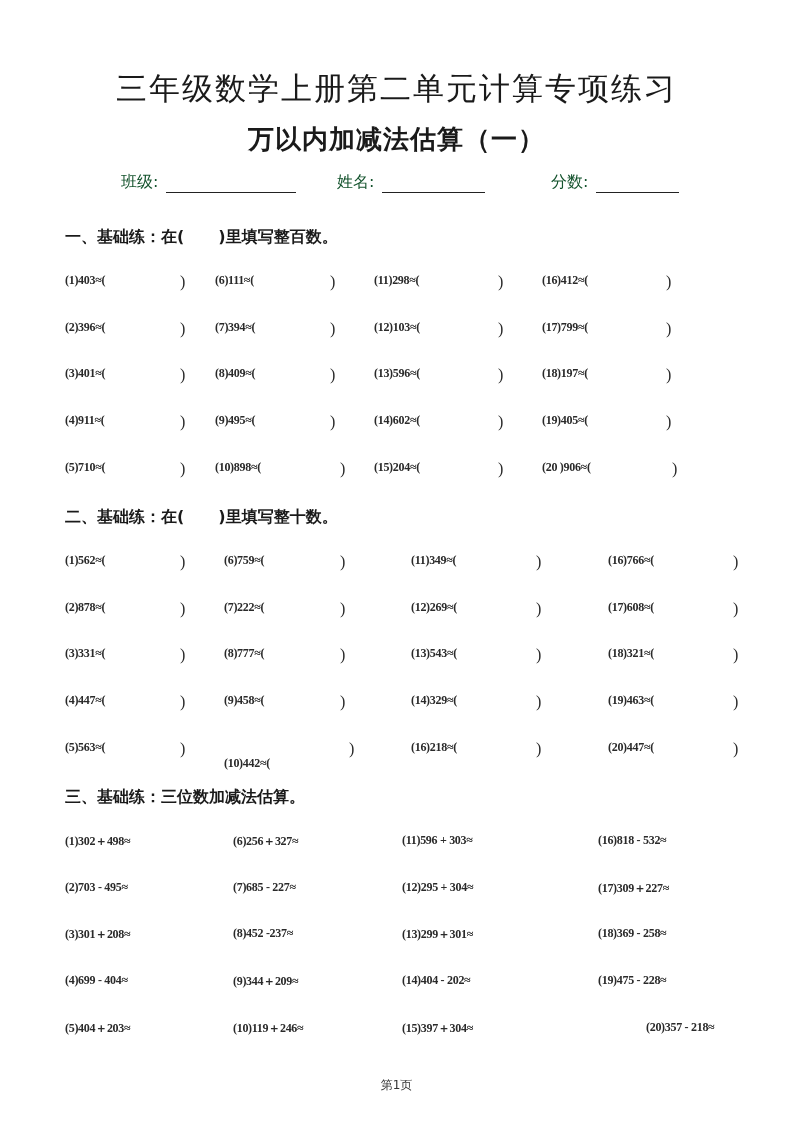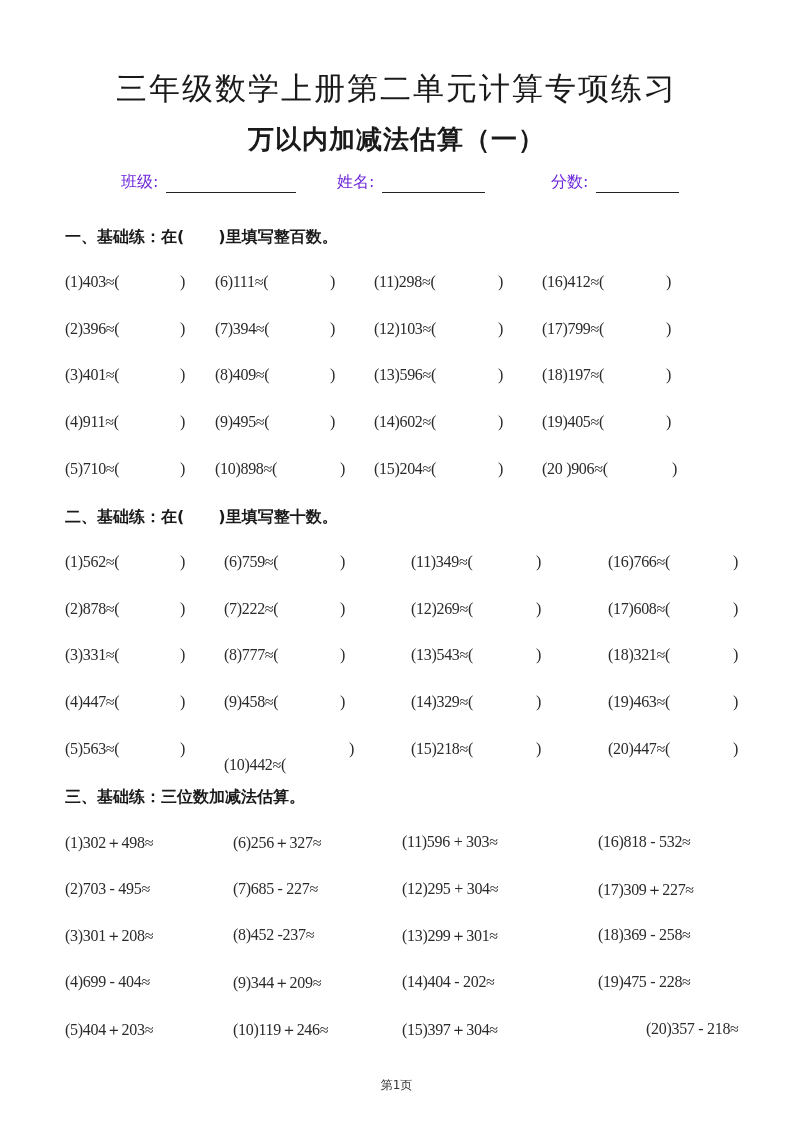--- a/index.html
+++ b/index.html
@@ -12,31 +12,31 @@
       font-family: "DejaVu Sans", "Liberation Sans", sans-serif;
       font-size: 31px; letter-spacing: 2px; color: #1a1a1a; font-weight: normal;
     }
     .subtitle {
       position: absolute; left: 0; width: 793px; top: 122px; text-align: center;
       font-family: "DejaVu Serif", "Liberation Serif", serif;
       font-size: 26px; font-weight: bold; color: #1a1a1a; letter-spacing: 1px;
     }
     .info {
       position: absolute; top: 172px; font-family: "DejaVu Sans", sans-serif;
-      font-size: 16px; color: #6d28d9;
+      font-size: 16px; color: #14532d;
     }
     .info .line { display: inline-block; border-bottom: 1px solid #222; height: 18px; vertical-align: bottom; margin-left: 8px; }
     .section-title {
       position: absolute; left: 65px; font-family: "DejaVu Sans", sans-serif;
       font-size: 16px; font-weight: bold; color: #1a1a1a;
     }
     .section-title .gap { display: inline-block; width: 34px; }
     .item {
-      position: absolute; font-size: 16px; white-space: pre; color: #2a2a2a;
-      font-family: "Liberation Serif", serif; letter-spacing: -0.3px;
+      position: absolute; font-size: 12px; white-space: pre; color: #2a2a2a;
+      font-family: "Liberation Serif", serif; letter-spacing: -0.3px; font-weight: bold;
     }
     .paren-close { position: absolute; font-size: 16px; color: #2a2a2a; font-family: "Liberation Serif", serif; }
     .footer {
       position: absolute; top: 1077px; left: 0; width: 793px; text-align: center;
       font-family: "DejaVu Sans", sans-serif; font-size: 12px; color: #333;
     }
   </style>
 </head>
 <body>
 
@@ -124,21 +124,21 @@
     <div class="item" style="left: 224px; top: 739.8px; margin-top: 16px;">(10)442≈(</div>
     <div class="paren-close" style="left: 349px; top: 739.8px;">)</div>
     <div class="item" style="left: 411px; top: 553px;">(11)349≈(</div>
     <div class="paren-close" style="left: 536px; top: 553px;">)</div>
     <div class="item" style="left: 411px; top: 599.7px;">(12)269≈(</div>
     <div class="paren-close" style="left: 536px; top: 599.7px;">)</div>
     <div class="item" style="left: 411px; top: 646.4px;">(13)543≈(</div>
     <div class="paren-close" style="left: 536px; top: 646.4px;">)</div>
     <div class="item" style="left: 411px; top: 693.1px;">(14)329≈(</div>
     <div class="paren-close" style="left: 536px; top: 693.1px;">)</div>
-    <div class="item" style="left: 411px; top: 739.8px;">(15)218≈(</div>
+    <div class="item" style="left: 411px; top: 739.8px;">(16)218≈(</div>
     <div class="paren-close" style="left: 536px; top: 739.8px;">)</div>
     <div class="item" style="left: 608px; top: 553px;">(16)766≈(</div>
     <div class="paren-close" style="left: 733px; top: 553px;">)</div>
     <div class="item" style="left: 608px; top: 599.7px;">(17)608≈(</div>
     <div class="paren-close" style="left: 733px; top: 599.7px;">)</div>
     <div class="item" style="left: 608px; top: 646.4px;">(18)321≈(</div>
     <div class="paren-close" style="left: 733px; top: 646.4px;">)</div>
     <div class="item" style="left: 608px; top: 693.1px;">(19)463≈(</div>
     <div class="paren-close" style="left: 733px; top: 693.1px;">)</div>
     <div class="item" style="left: 608px; top: 739.8px;">(20)447≈(</div>

